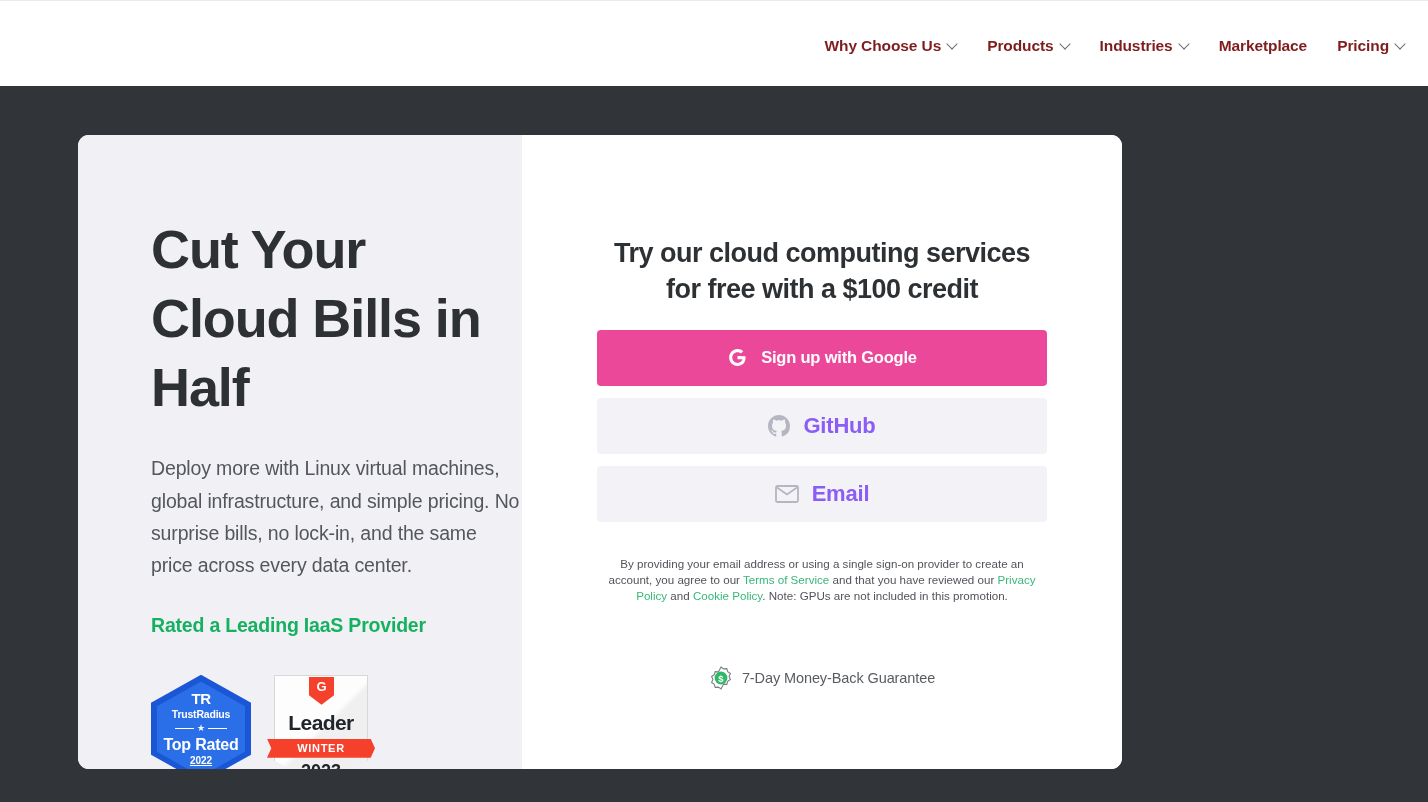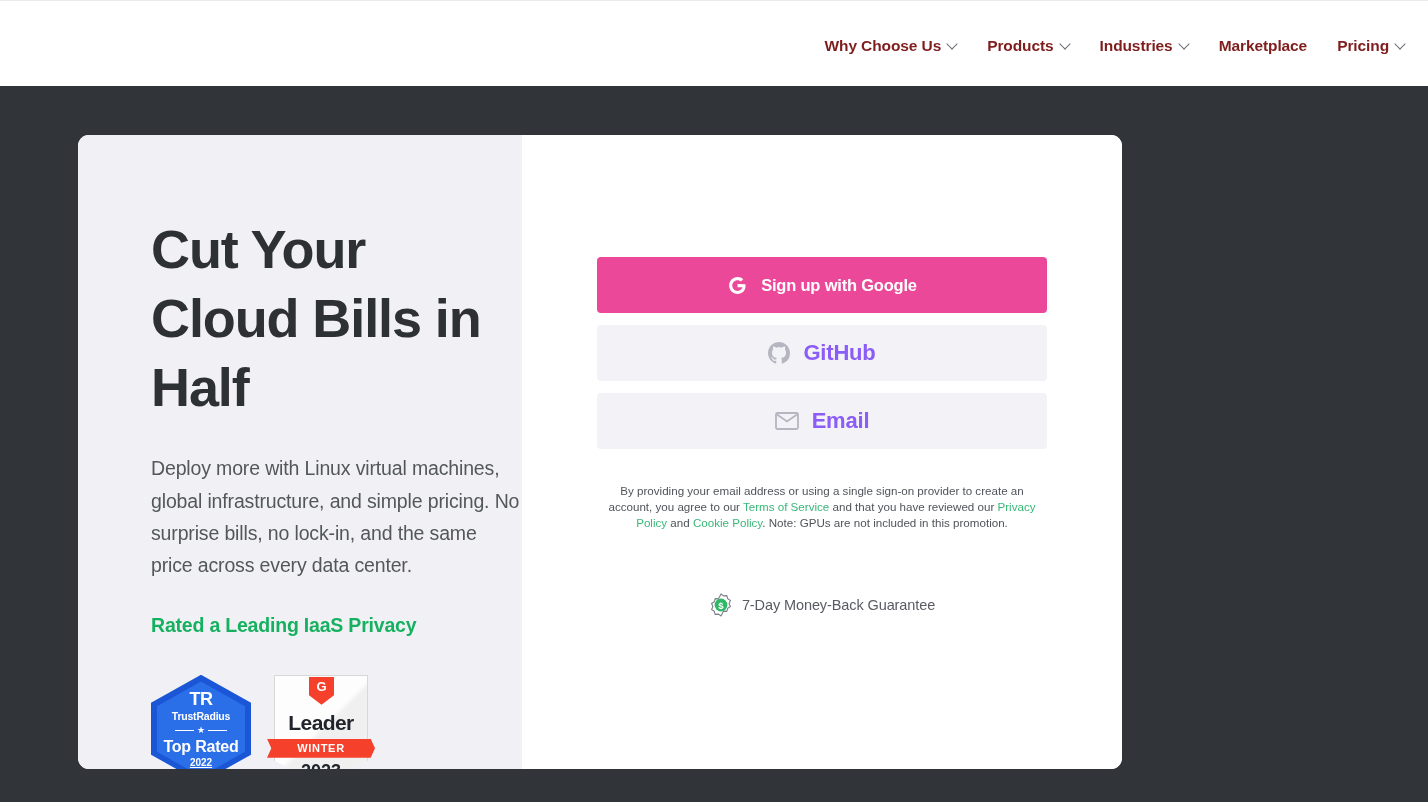--- a/index.html
+++ b/index.html
@@ -142,21 +142,21 @@
     left: 0; top: 0;
     width: 100px; height: 108px;
     display: flex;
     flex-direction: column;
     align-items: center;
     justify-content: center;
     color: #ffffff;
     text-align: center;
   }
   .tr-logo {
-    font-size: 18px;
+    font-size: 15px;
     font-weight: 700;
     letter-spacing: -0.5px;
     line-height: 1;
   }
   .tr-name {
     font-size: 10.5px;
     font-weight: 600;
     margin-top: 2px;
     letter-spacing: -0.2px;
   }
@@ -383,21 +383,21 @@
 <div class="darkband"></div>
 
 <div class="card">
 
   <div class="panel-left">
 
     <h1 class="headline">Cut Your Cloud Bills in Half</h1>
 
     <p class="subcopy">Deploy more with Linux virtual machines, global infrastructure, and simple pricing. No surprise bills, no lock-in, and the same price across every data center.</p>
 
-    <p class="rated">Rated a Leading IaaS Privacy</p>
+    <p class="rated">Rated a Leading IaaS Provider</p>
 
     <div class="badges">
 
       <div class="tr-badge">
         <div class="hexo"></div>
         <div class="hexi"></div>
         <div class="tr-inner">
           <div class="tr-logo">TR</div>
           <div class="tr-name">TrustRadius</div>
           <div class="tr-rule">
@@ -416,20 +416,21 @@
         <div class="g2-leader">Leader</div>
         <div class="g2-ribbon">WINTER</div>
         <div class="g2-year">2023</div>
       </div>
 
     </div>
   </div>
 
   <div class="panel-right">
 
+    <h2 class="signup-title">Try our cloud computing services for free with a $100 credit</h2>
 
     <button class="btn-google">
       <svg width="21" height="21" viewBox="0 0 24 24">
         <path fill="#ffffff" d="M12.02 10.2v3.9h5.52c-.24 1.42-1.72 4.16-5.52 4.16-3.32 0-6.03-2.75-6.03-6.14s2.71-6.14 6.03-6.14c1.89 0 3.16.8 3.88 1.5l2.64-2.55C16.85 3.33 14.66 2.4 12.02 2.4 6.72 2.4 2.44 6.7 2.44 12s4.28 9.6 9.58 9.6c5.53 0 9.19-3.89 9.19-9.36 0-.63-.07-1.11-.16-1.59l-9.03-.45z"></path>
       </svg>
       <span class="lbl">Sign up with Google</span>
     </button>
 
 
     <button class="btn-secondary">

